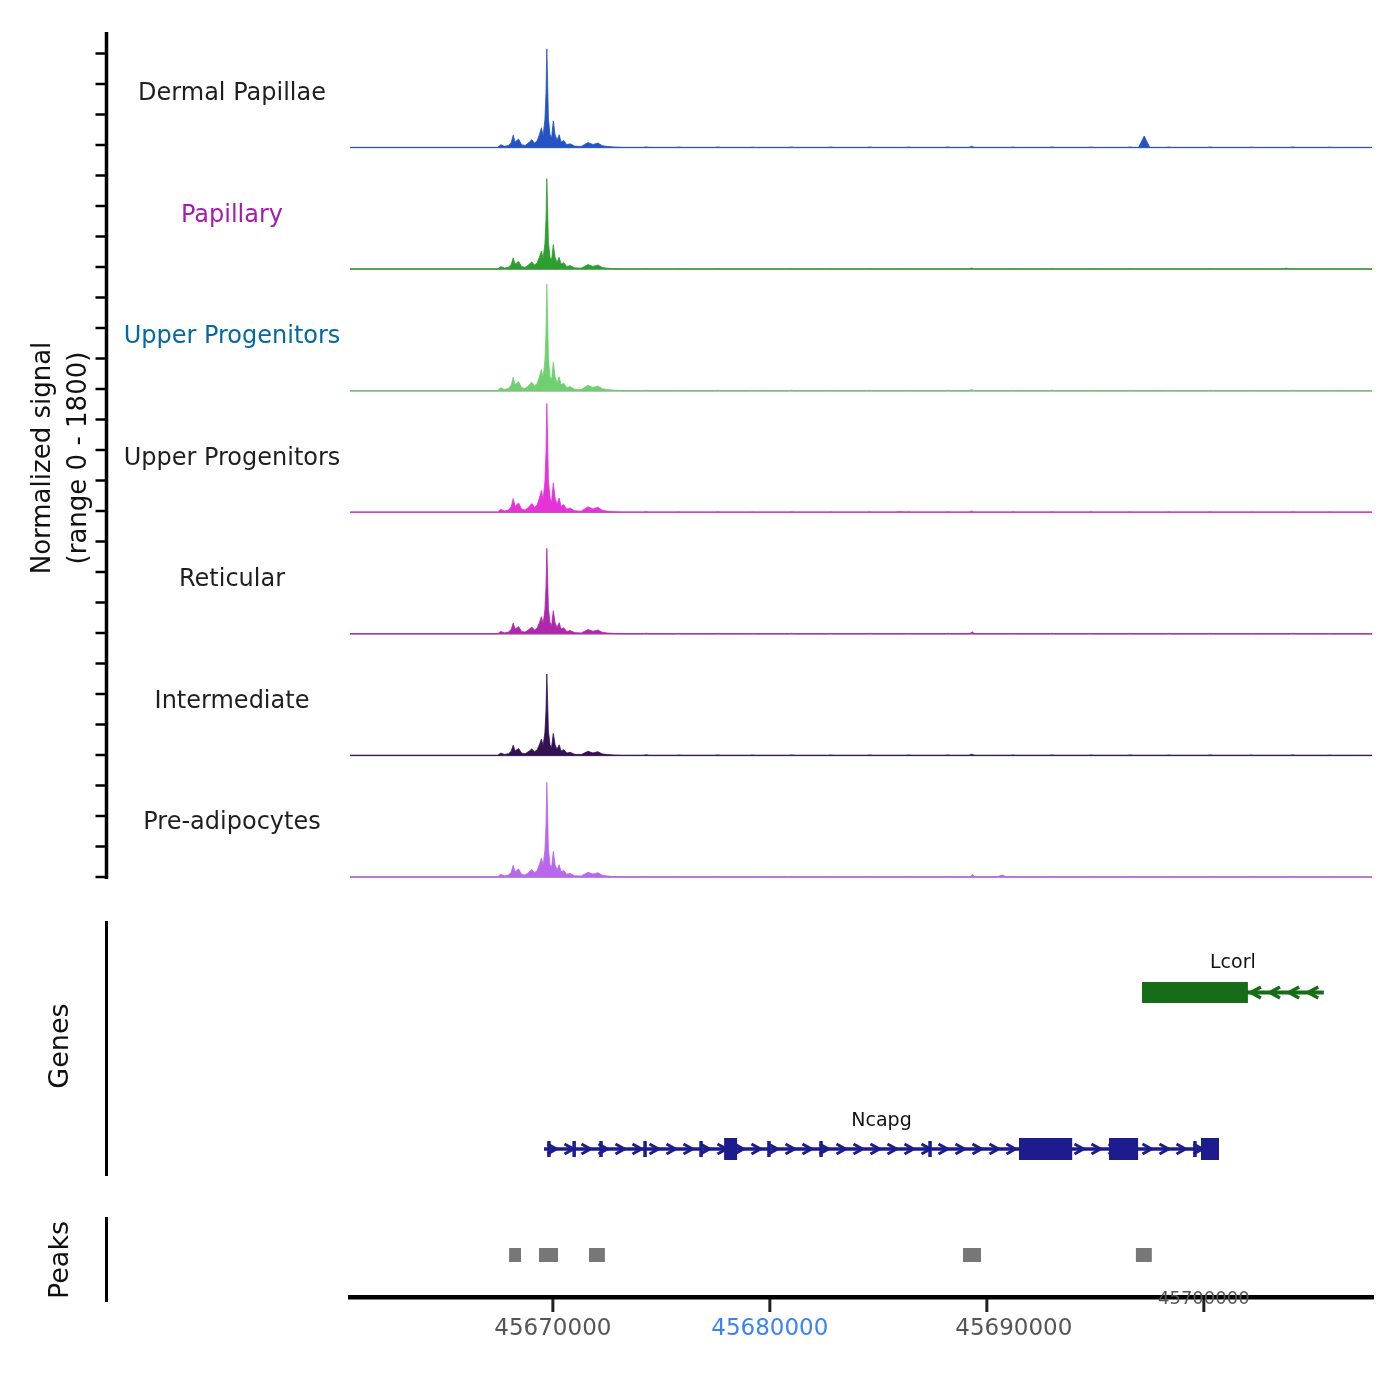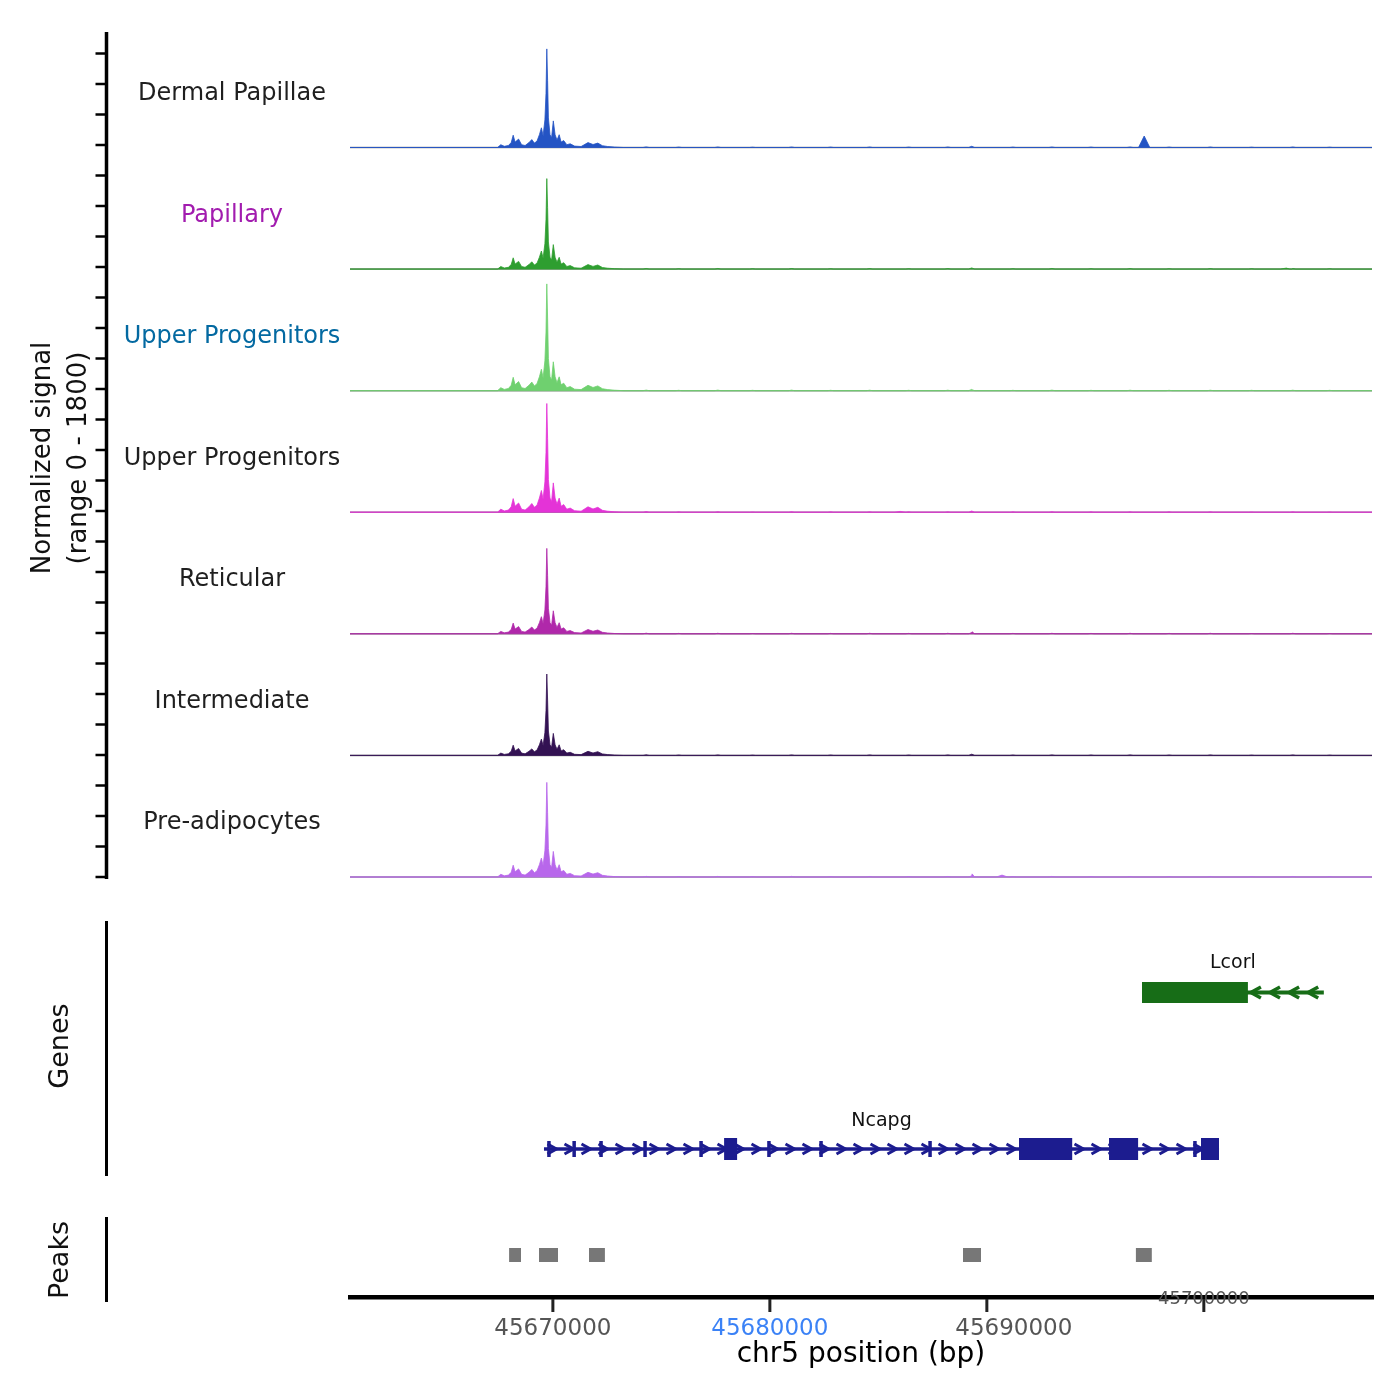--- a/index.html
+++ b/index.html
@@ -153,14 +153,13 @@
       <div class="lab" style="left: 1203.84px; top: 1297px; font-size: 18px; color: rgb(85, 85, 85);">45700000</div>
     </div>
 
   <div class="rot ylabel">
     <div>Normalized signal</div>
     <div>(range 0 - 1800)</div>
   </div>
 
   <div class="rot genes-label">Genes</div>
   <div class="rot peaks-label">Peaks</div>
-  <div class="xtitle">chr5 position (bp)</div>
 </div>
 
 </body></html>

